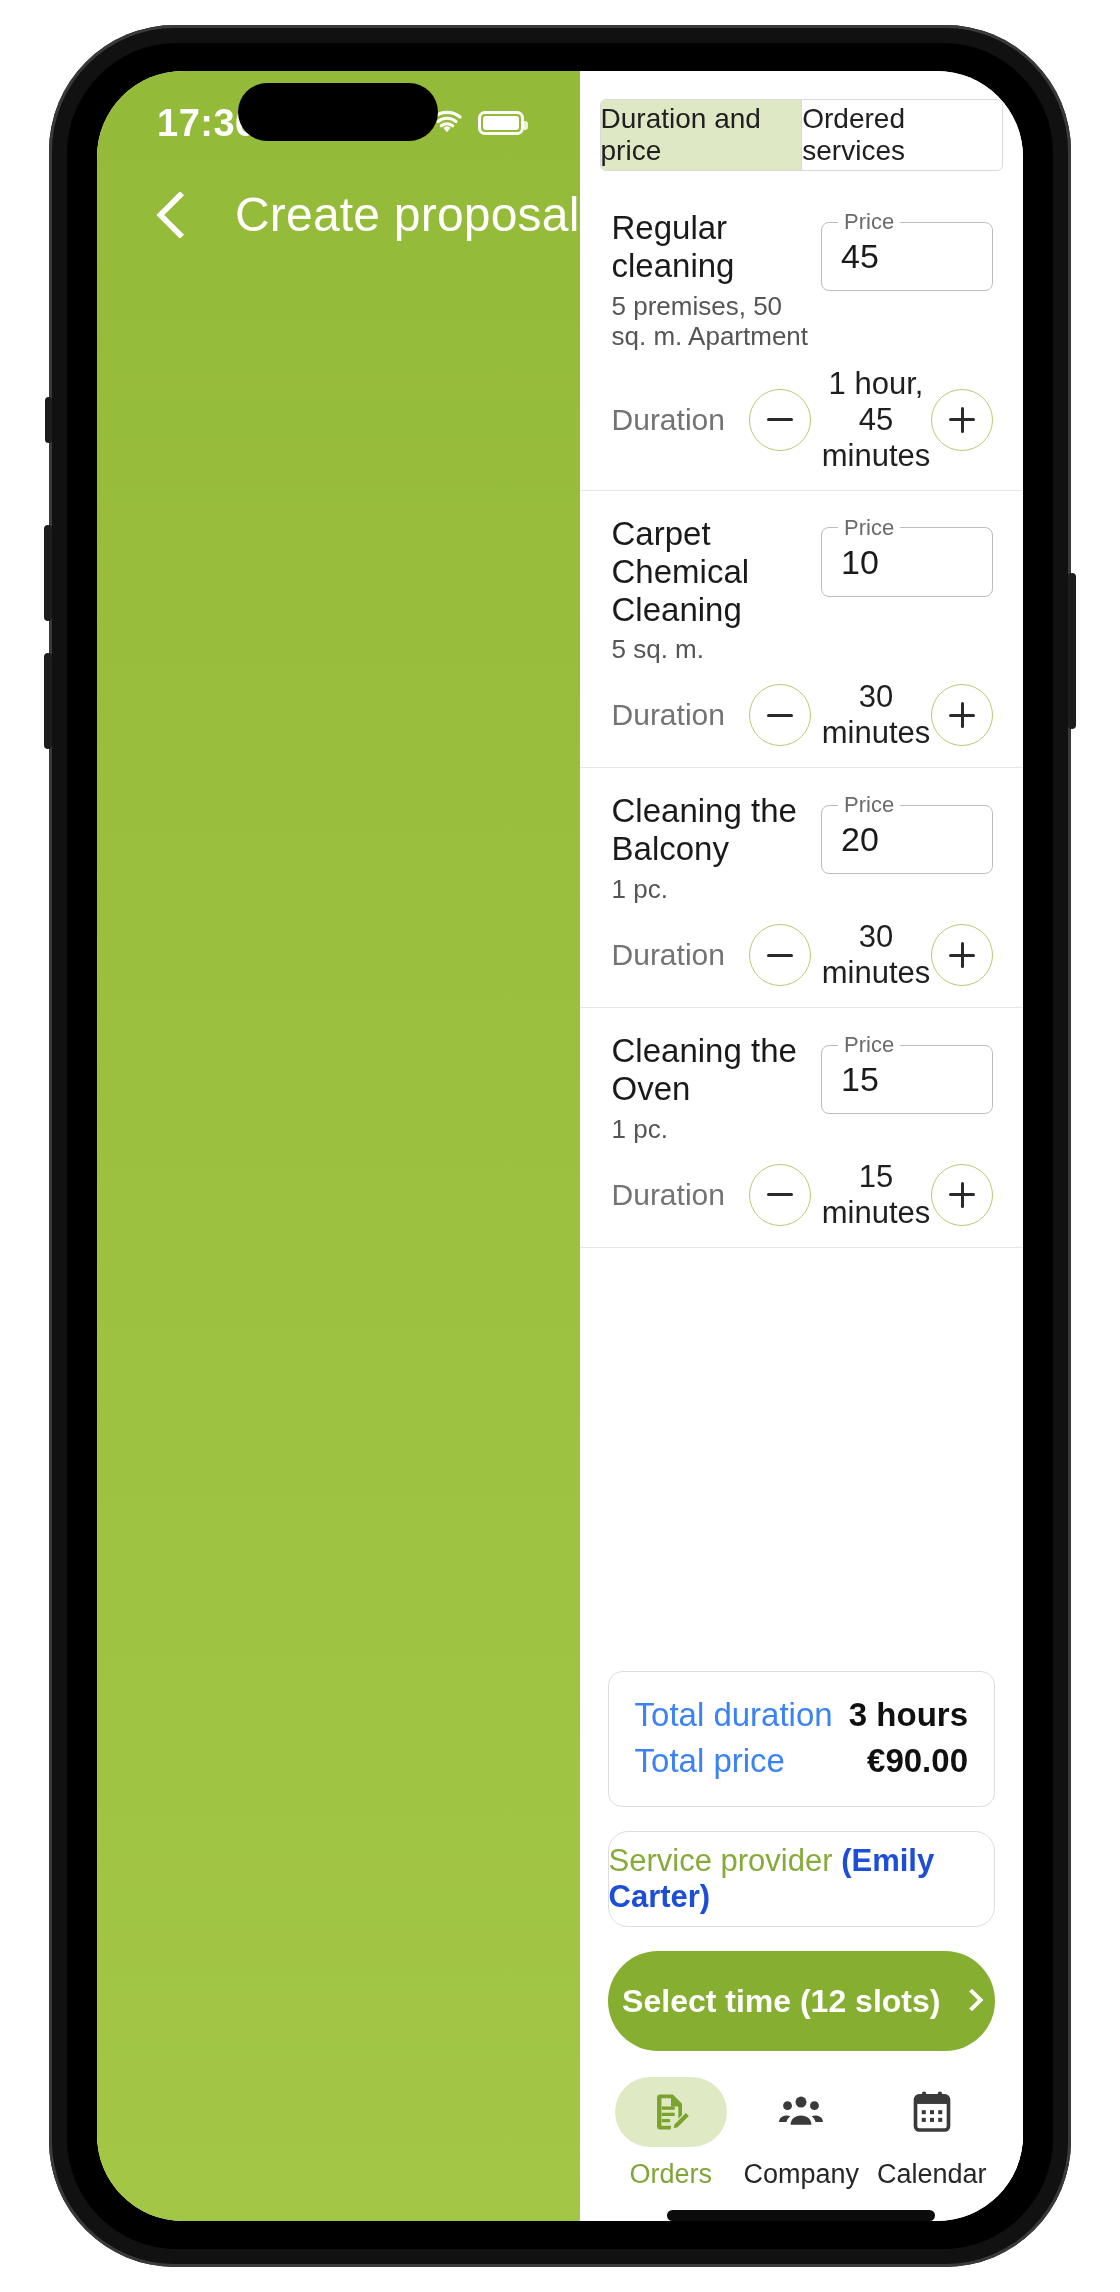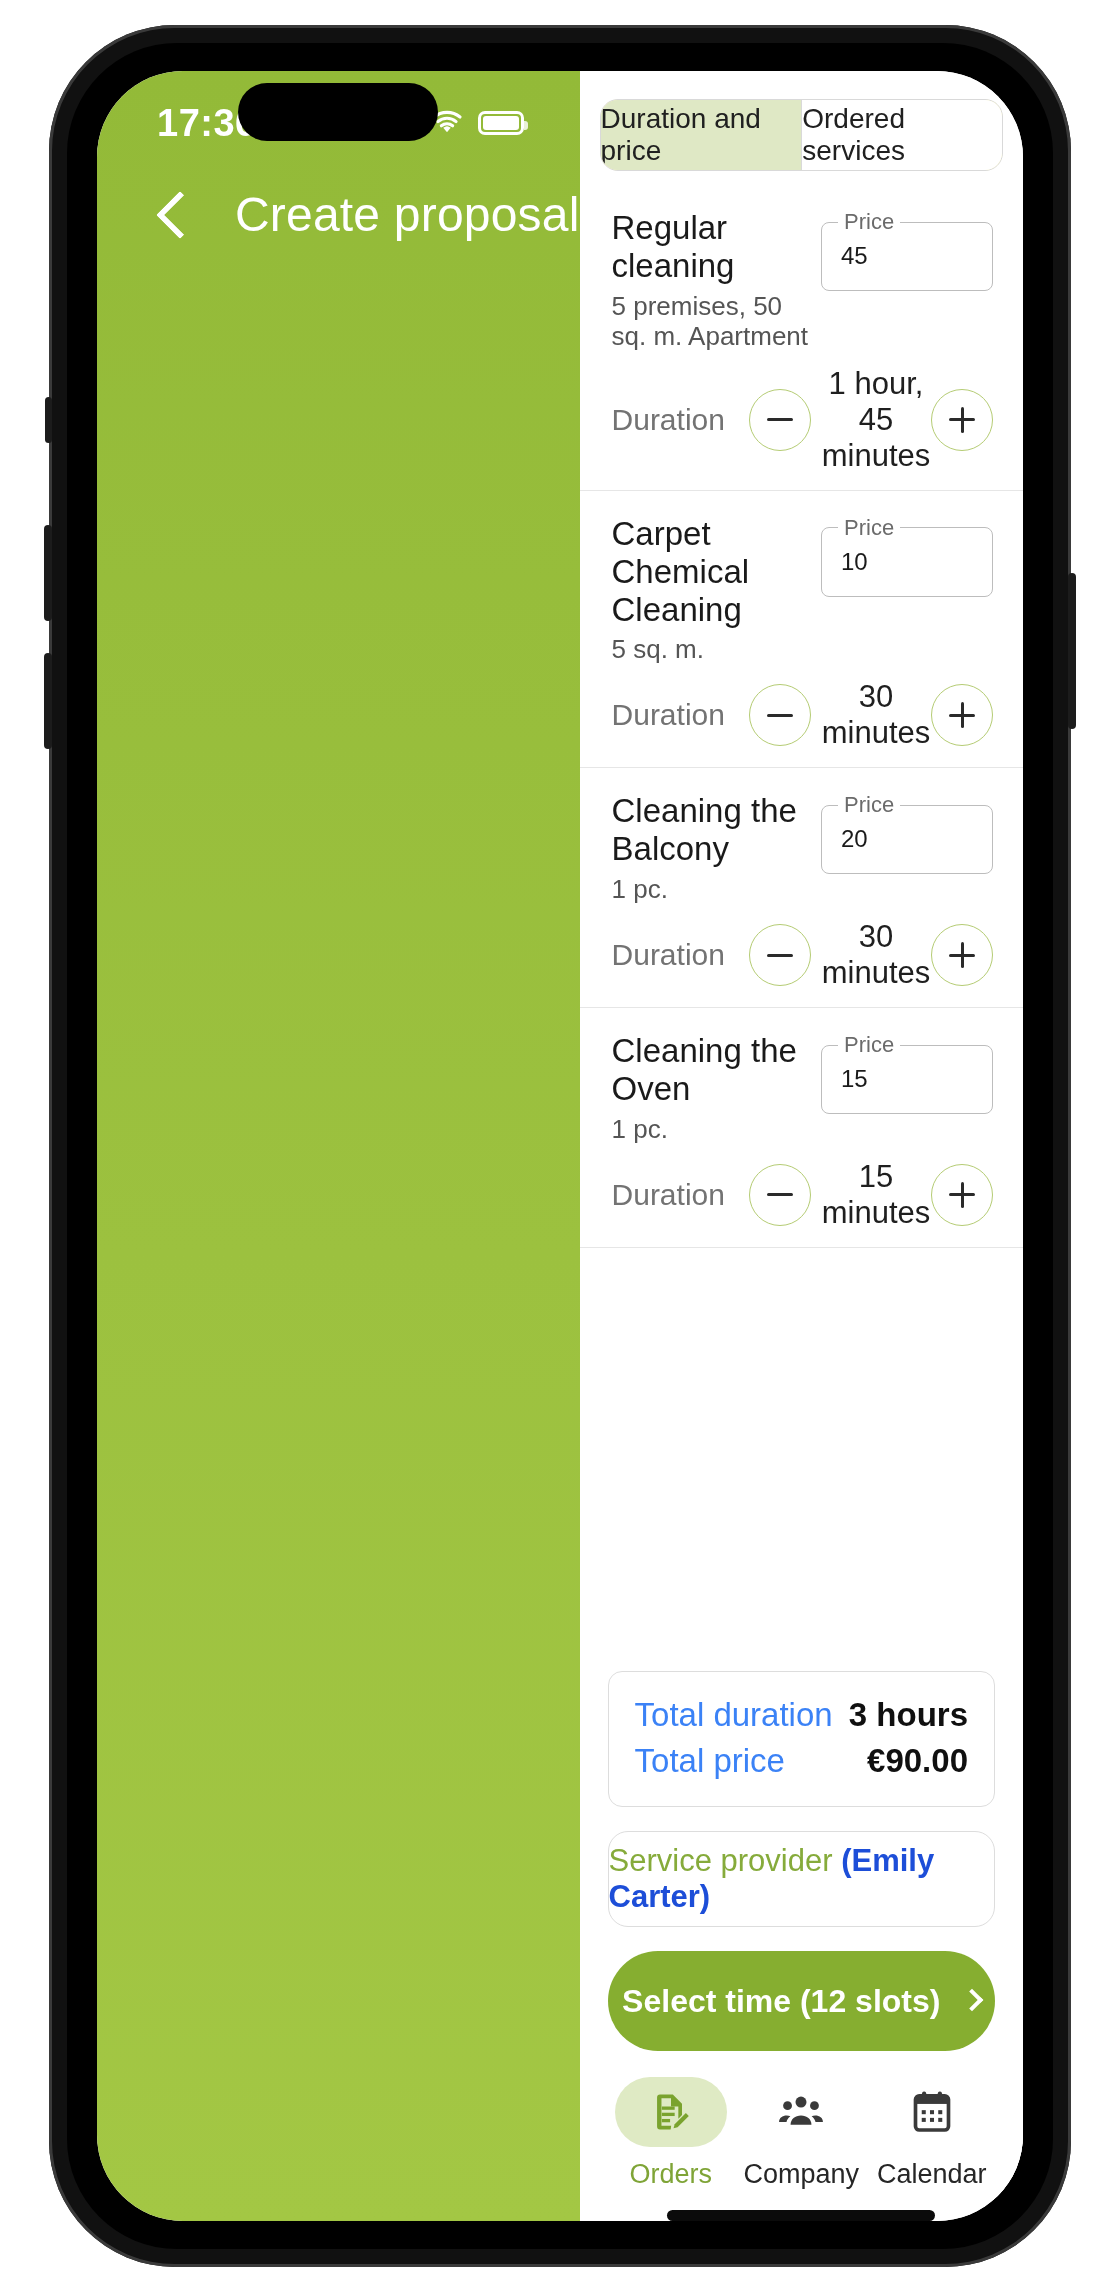--- a/index.html
+++ b/index.html
@@ -126,21 +126,21 @@
     display: flex; flex-direction: column;
     background: #ffffff;
     overflow: hidden;
   }
 
   
   .segment-wrap { padding: 28px 20px 14px 20px; }
   .segment {
     display: flex;
     border: 1px solid #d9d9d9;
-    border-radius: 18px;
+    border-radius: 6px;
     overflow: hidden;
     height: 72px;
     background: #fef9c3;
   }
   .seg {
     flex: 1 1 50%;
     display: flex; align-items: center; justify-content: center;
     font-size: 28px;
     color: #202020;
     background: #ffffff;
@@ -180,21 +180,21 @@
     margin: 0;
     pointer-events: none;
   }
   .price-field legend {
     font-size: 22px; color: #6b6b6b;
     padding: 0 6px; margin-left: 4px;
   }
   .price-value {
     position: absolute;
     left: 20px; top: 50%; transform: translateY(-50%);
-    font-size: 24px; color: #1a1a1a;
+    font-size: 34px; color: #1a1a1a;
     margin-top: 6px;
   }
 
   .svc-bottom {
     display: flex; align-items: center;
     margin-top: 14px;
     padding: 0 8px 0 10px;
   }
   .dur-label { font-size: 30px; color: #737373; }
   .round-btn {

